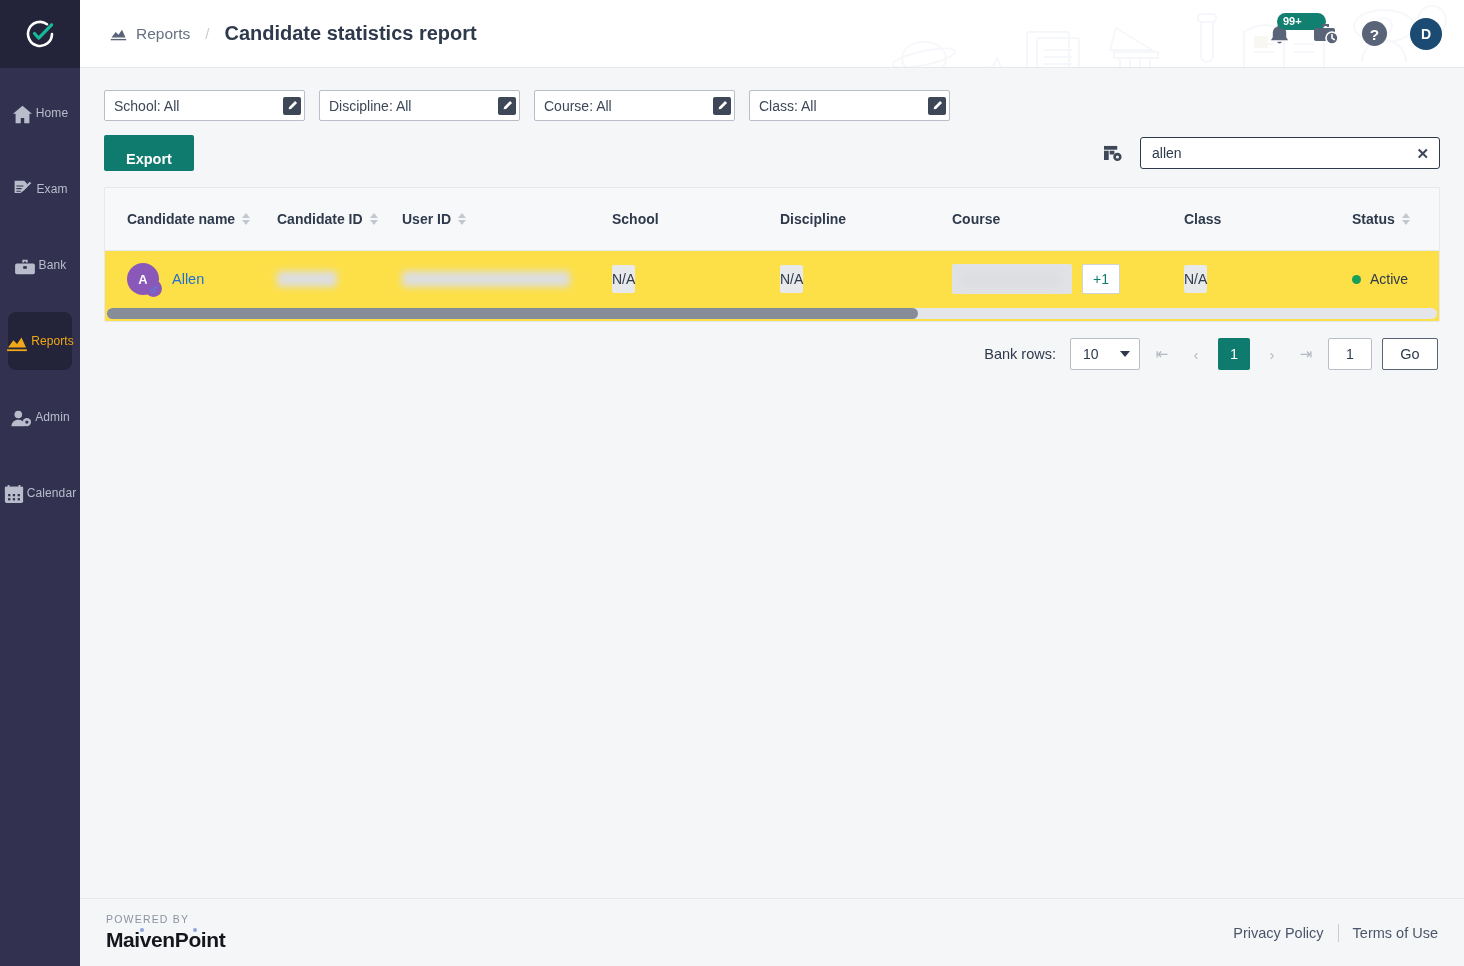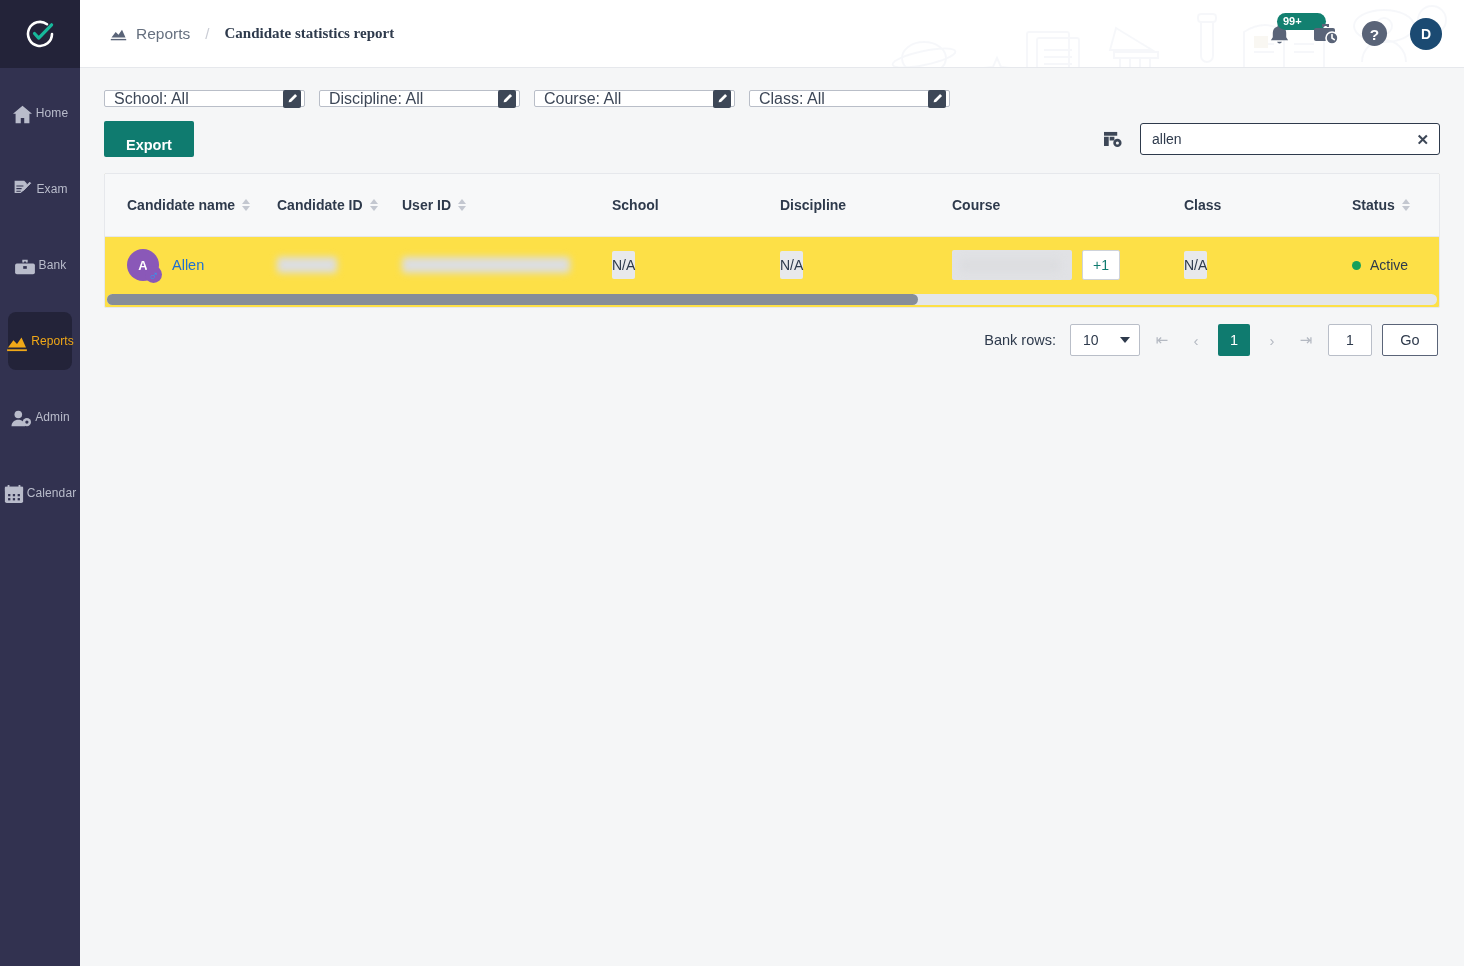--- a/index.html
+++ b/index.html
@@ -51,21 +51,21 @@
     display: flex; align-items: center;
     padding: 0 22px 0 30px;
     position: relative; overflow: hidden;
     flex: 0 0 68px;
   }
   .topbar-deco { position: absolute; right: 0; top: 0; height: 68px; width: 600px; pointer-events: none; opacity: .5; }
   .breadcrumb { display: flex; align-items: center; gap: 9px; position: relative; z-index: 2; }
   .crumb-icon svg { fill: #5a6478; display: block; }
   .crumb-link { font-size: 15.5px; color: #66707f; cursor: pointer; }
   .crumb-sep { color: #c9ccd4; font-size: 15px; margin: 0 6px; }
-  .crumb-current { font-size: 15px; color: #2e3a4c; font-weight: 600; font-family: Liberation Serif, serif; }
+  .crumb-current { font-size: 20px; color: #2e3a4c; font-weight: 600; }
 
   .topbar-right { margin-left: auto; display: flex; align-items: center; gap: 22px; position: relative; z-index: 2; }
   .icon-btn { position: relative; cursor: pointer; display: flex; align-items: center; }
   .icon-btn svg { fill: #5a6478; display: block; }
   .badge {
     position: absolute; top: -9px; left: 9px;
     background: #128070; color: #fff;
     font-size: 11px; font-weight: 600;
     border-radius: 11px; padding: 2px 24px 3px 6px;
     line-height: 12px; min-width: 26px; text-align: center;
@@ -75,26 +75,26 @@
     background: #1b4a72; color: #fff;
     display: flex; align-items: center; justify-content: center;
     font-size: 14px; font-weight: 700; cursor: pointer;
   }
 
   
   .content { flex: 1 1 auto; padding: 22px 24px 0 24px; overflow: hidden; }
 
   .filter-row { display: flex; gap: 14px; margin-bottom: 14px; }
   .filter-box {
-    width: 201px; height: 17px;
+    width: 201px; height: 31px;
     background: #fff; border: 1px solid #b9bec8;
     border-radius: 2px;
     display: flex; align-items: center;
     padding: 0 3px 0 9px;
-    font-size: 16px; color: #3d4757;
+    font-size: 14px; color: #3d4757;
     cursor: pointer;
   }
   .filter-box .ftext { flex: 1 1 auto; white-space: nowrap; overflow: hidden; }
   .filter-edit {
     width: 18px; height: 18px; background: #3d4757;
     border-radius: 2px; display: flex; align-items: center; justify-content: center;
     flex: 0 0 18px;
   }
   .filter-edit svg { fill: #fff; display: block; }
 
@@ -579,15 +579,30 @@
         <span class="pg-arrow">‹</span>
         <span class="pg-num">1</span>
         <span class="pg-arrow">›</span>
         <span class="pg-arrow">⇥</span>
         <span class="pg-input">1</span>
         <button class="go-btn">Go</button>
       </div>
 
     </div>
 
+    <footer class="footer">
+      <div>
+        <div class="powered">POWERED BY</div>
+        <div class="brand">
+          <span>MaivenPoint</span>
+          <span class="dot" style="left:34px; top:0px;"></span>
+          <span class="dot" style="left:87px; top:0px;"></span>
+        </div>
+      </div>
+      <div class="footer-links">
+        <span class="flink">Privacy Policy</span>
+        <span class="fsep"></span>
+        <span class="flink">Terms of Use</span>
+      </div>
+    </footer>
 
   </div>
 </div>
 
 </body></html>

